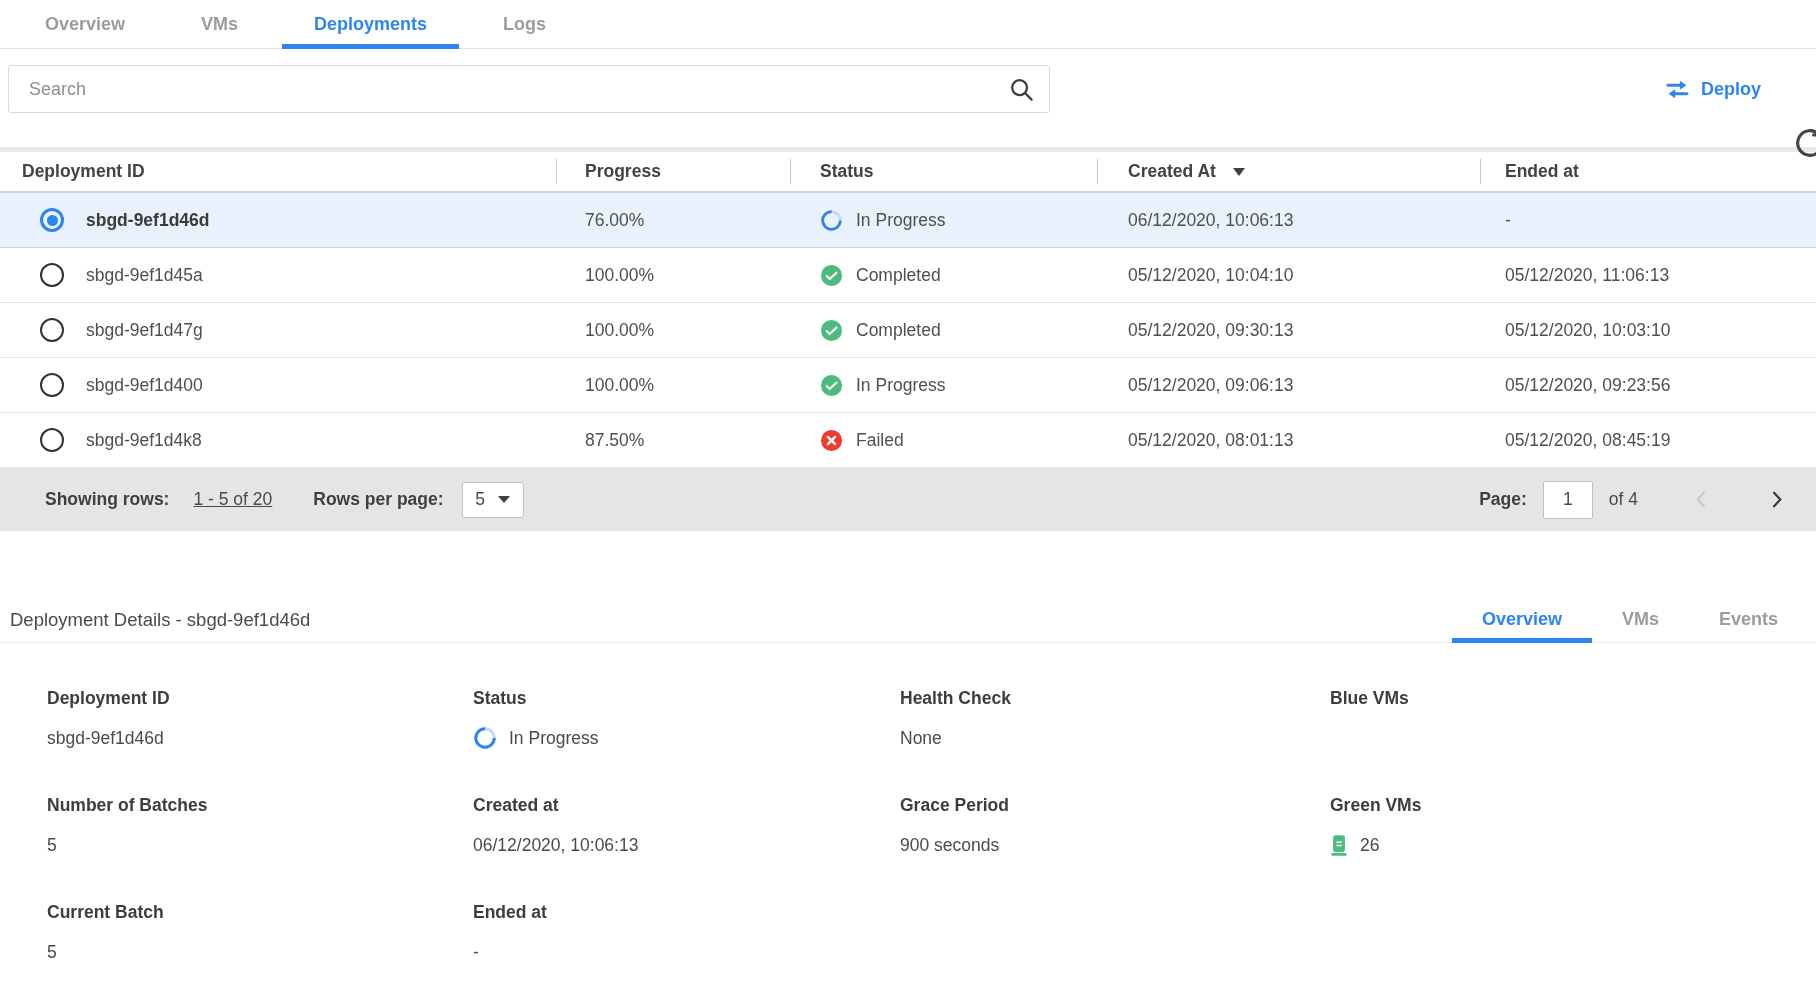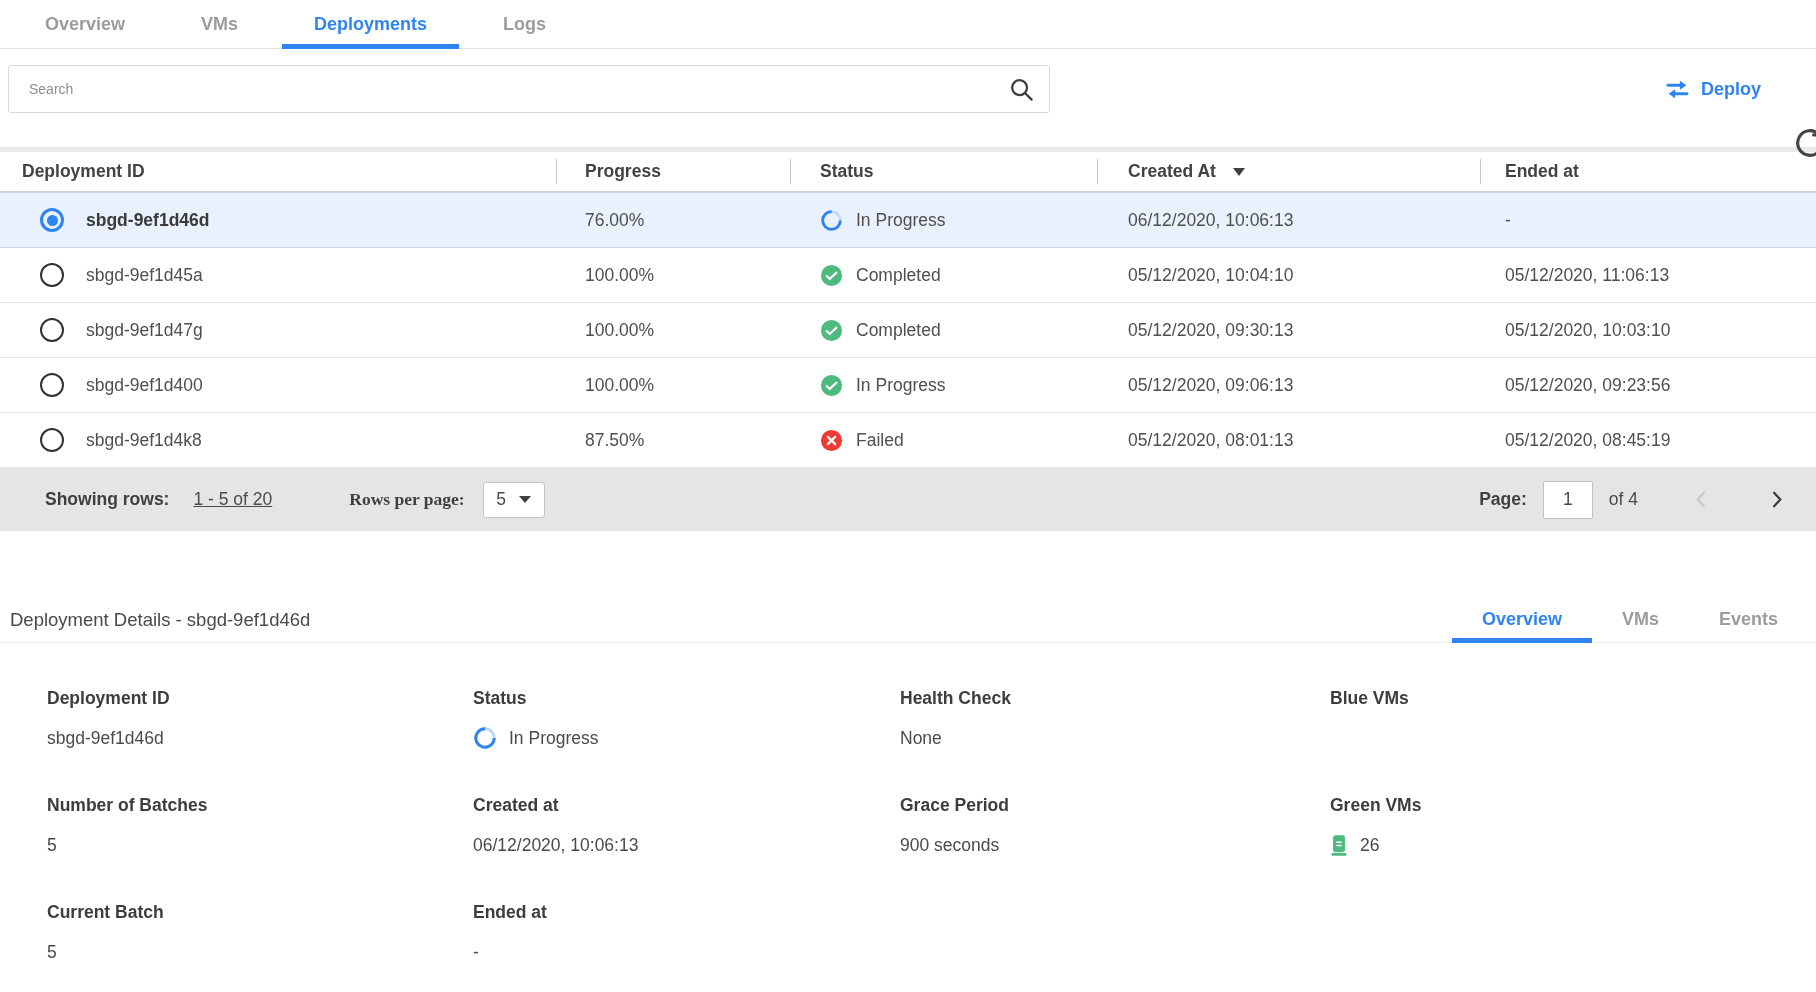--- a/index.html
+++ b/index.html
@@ -14,21 +14,21 @@
   
   .tabbar{display:flex;align-items:stretch;height:49px;border-bottom:1px solid #e0e0e0;padding-left:13px;}
   .tab{position:relative;display:flex;align-items:center;padding:0 32px;margin-right:12px;cursor:pointer;}
   .tab .tab-label{font-size:18px;font-weight:700;color:var(--inactive);}
   .tab.active .tab-label{color:var(--accent);}
   .tab.active::after{content:"";position:absolute;left:0;right:0;bottom:-1px;height:5px;background:var(--accent);}
 
   
   .search-row{display:flex;align-items:center;padding:16px 0 20px 8px;position:relative;}
   .search-box{position:relative;width:1042px;height:48px;border:1px solid #d9d9d9;border-radius:3px;background:#fff;}
-  .search-box input{width:100%;height:100%;border:none;outline:none;padding:0 54px 0 20px;font-size:14px;color:#444;background:transparent;}
+  .search-box input{width:100%;height:100%;border:none;outline:none;padding:0 54px 0 20px;font-size:18px;color:#444;background:transparent;}
   .search-box input::placeholder{color:#8e8e8e;}
   .search-icon{position:absolute;right:14px;top:10px;line-height:0;}
   .deploy-btn{display:flex;align-items:center;gap:11px;margin-left:auto;margin-right:55px;background:none;border:none;cursor:pointer;}
   .deploy-btn span[data-name="deploy-label"]{font-size:18px;font-weight:700;color:var(--accent);}
   .deploy-icon{line-height:0;color:var(--accent);}
   .refresh-cut{position:absolute;left:1792px;top:76px;line-height:0;color:#454545;cursor:pointer;}
 
   
   .grid-cols{display:grid;grid-template-columns:556px 234px 307px 383px 1fr;align-items:center;}
   .table{margin-top:14px;}
@@ -58,21 +58,21 @@
   .radio.checked .radio-dot{display:block;width:11px;height:11px;border-radius:50%;background:var(--accent);}
   .st-icon{line-height:0;flex:none;}
   .st-spinner{color:var(--accent);}
   .st-check{color:var(--green);}
   .st-fail{color:var(--red);}
 
   
   .tfoot{display:flex;align-items:center;height:63px;background:#e5e5e5;padding:0 28px 0 45px;font-size:17.5px;color:#4a4a4a;}
   .tfoot .b{font-weight:700;color:#3f3f3f;}
   .tfoot .val{margin-left:24px;text-decoration:underline;}
-  .rpp{margin-left:77px;font-family:Liberation Serif, serif;}
+  .rpp{margin-left:41px;}
   .select{display:flex;align-items:center;justify-content:center;gap:13px;width:62px;height:36px;border:1px solid #c2c2c2;border-radius:3px;background:#fff;margin-left:18px;cursor:pointer;}
   .select .caret{width:0;height:0;border-left:6px solid transparent;border-right:6px solid transparent;border-top:7.5px solid #3f3f3f;}
   .spacer{flex:1;}
   .page-input{width:50px;height:38px;border:1px solid #c2c2c2;border-radius:2px;text-align:center;font-size:17.5px;color:#4a4a4a;margin-left:16px;outline:none;}
   .of-total{margin-left:16px;}
   .chev{line-height:0;margin-left:52px;cursor:pointer;}
   .chev.disabled{cursor:default;}
 
   
   .details-header{display:flex;align-items:stretch;height:46px;margin-top:66px;border-bottom:1px solid #ececec;gap:12px;}

